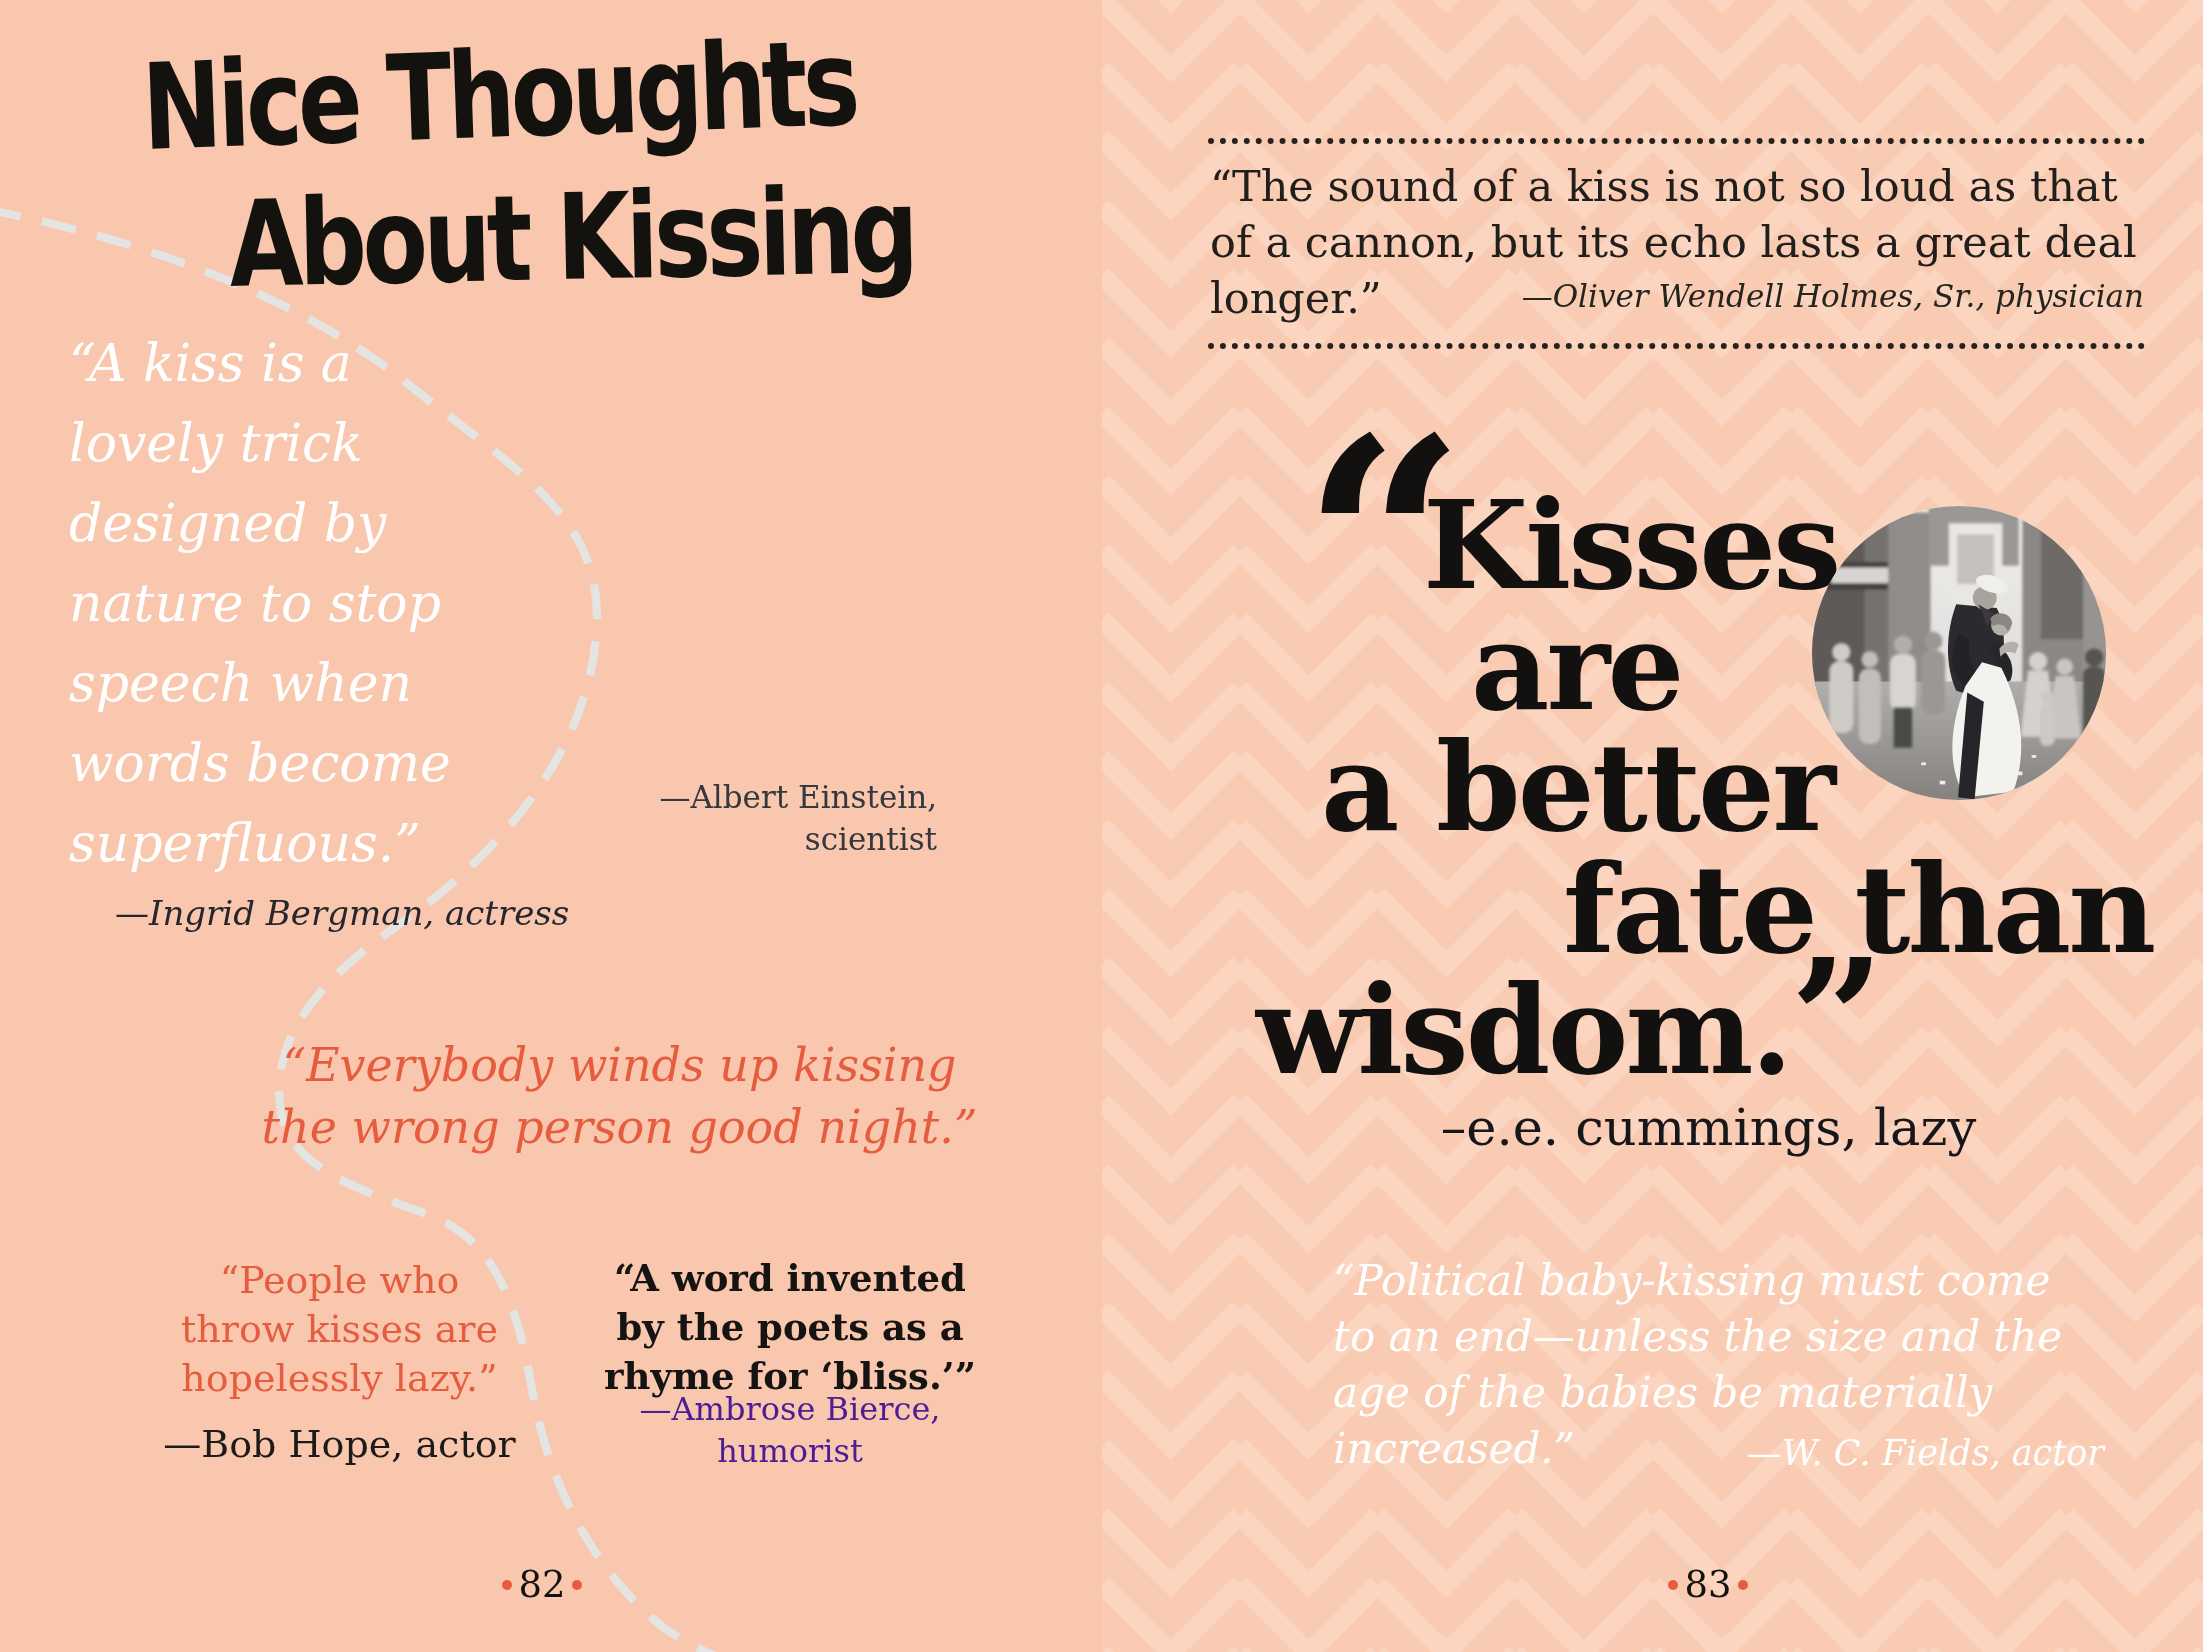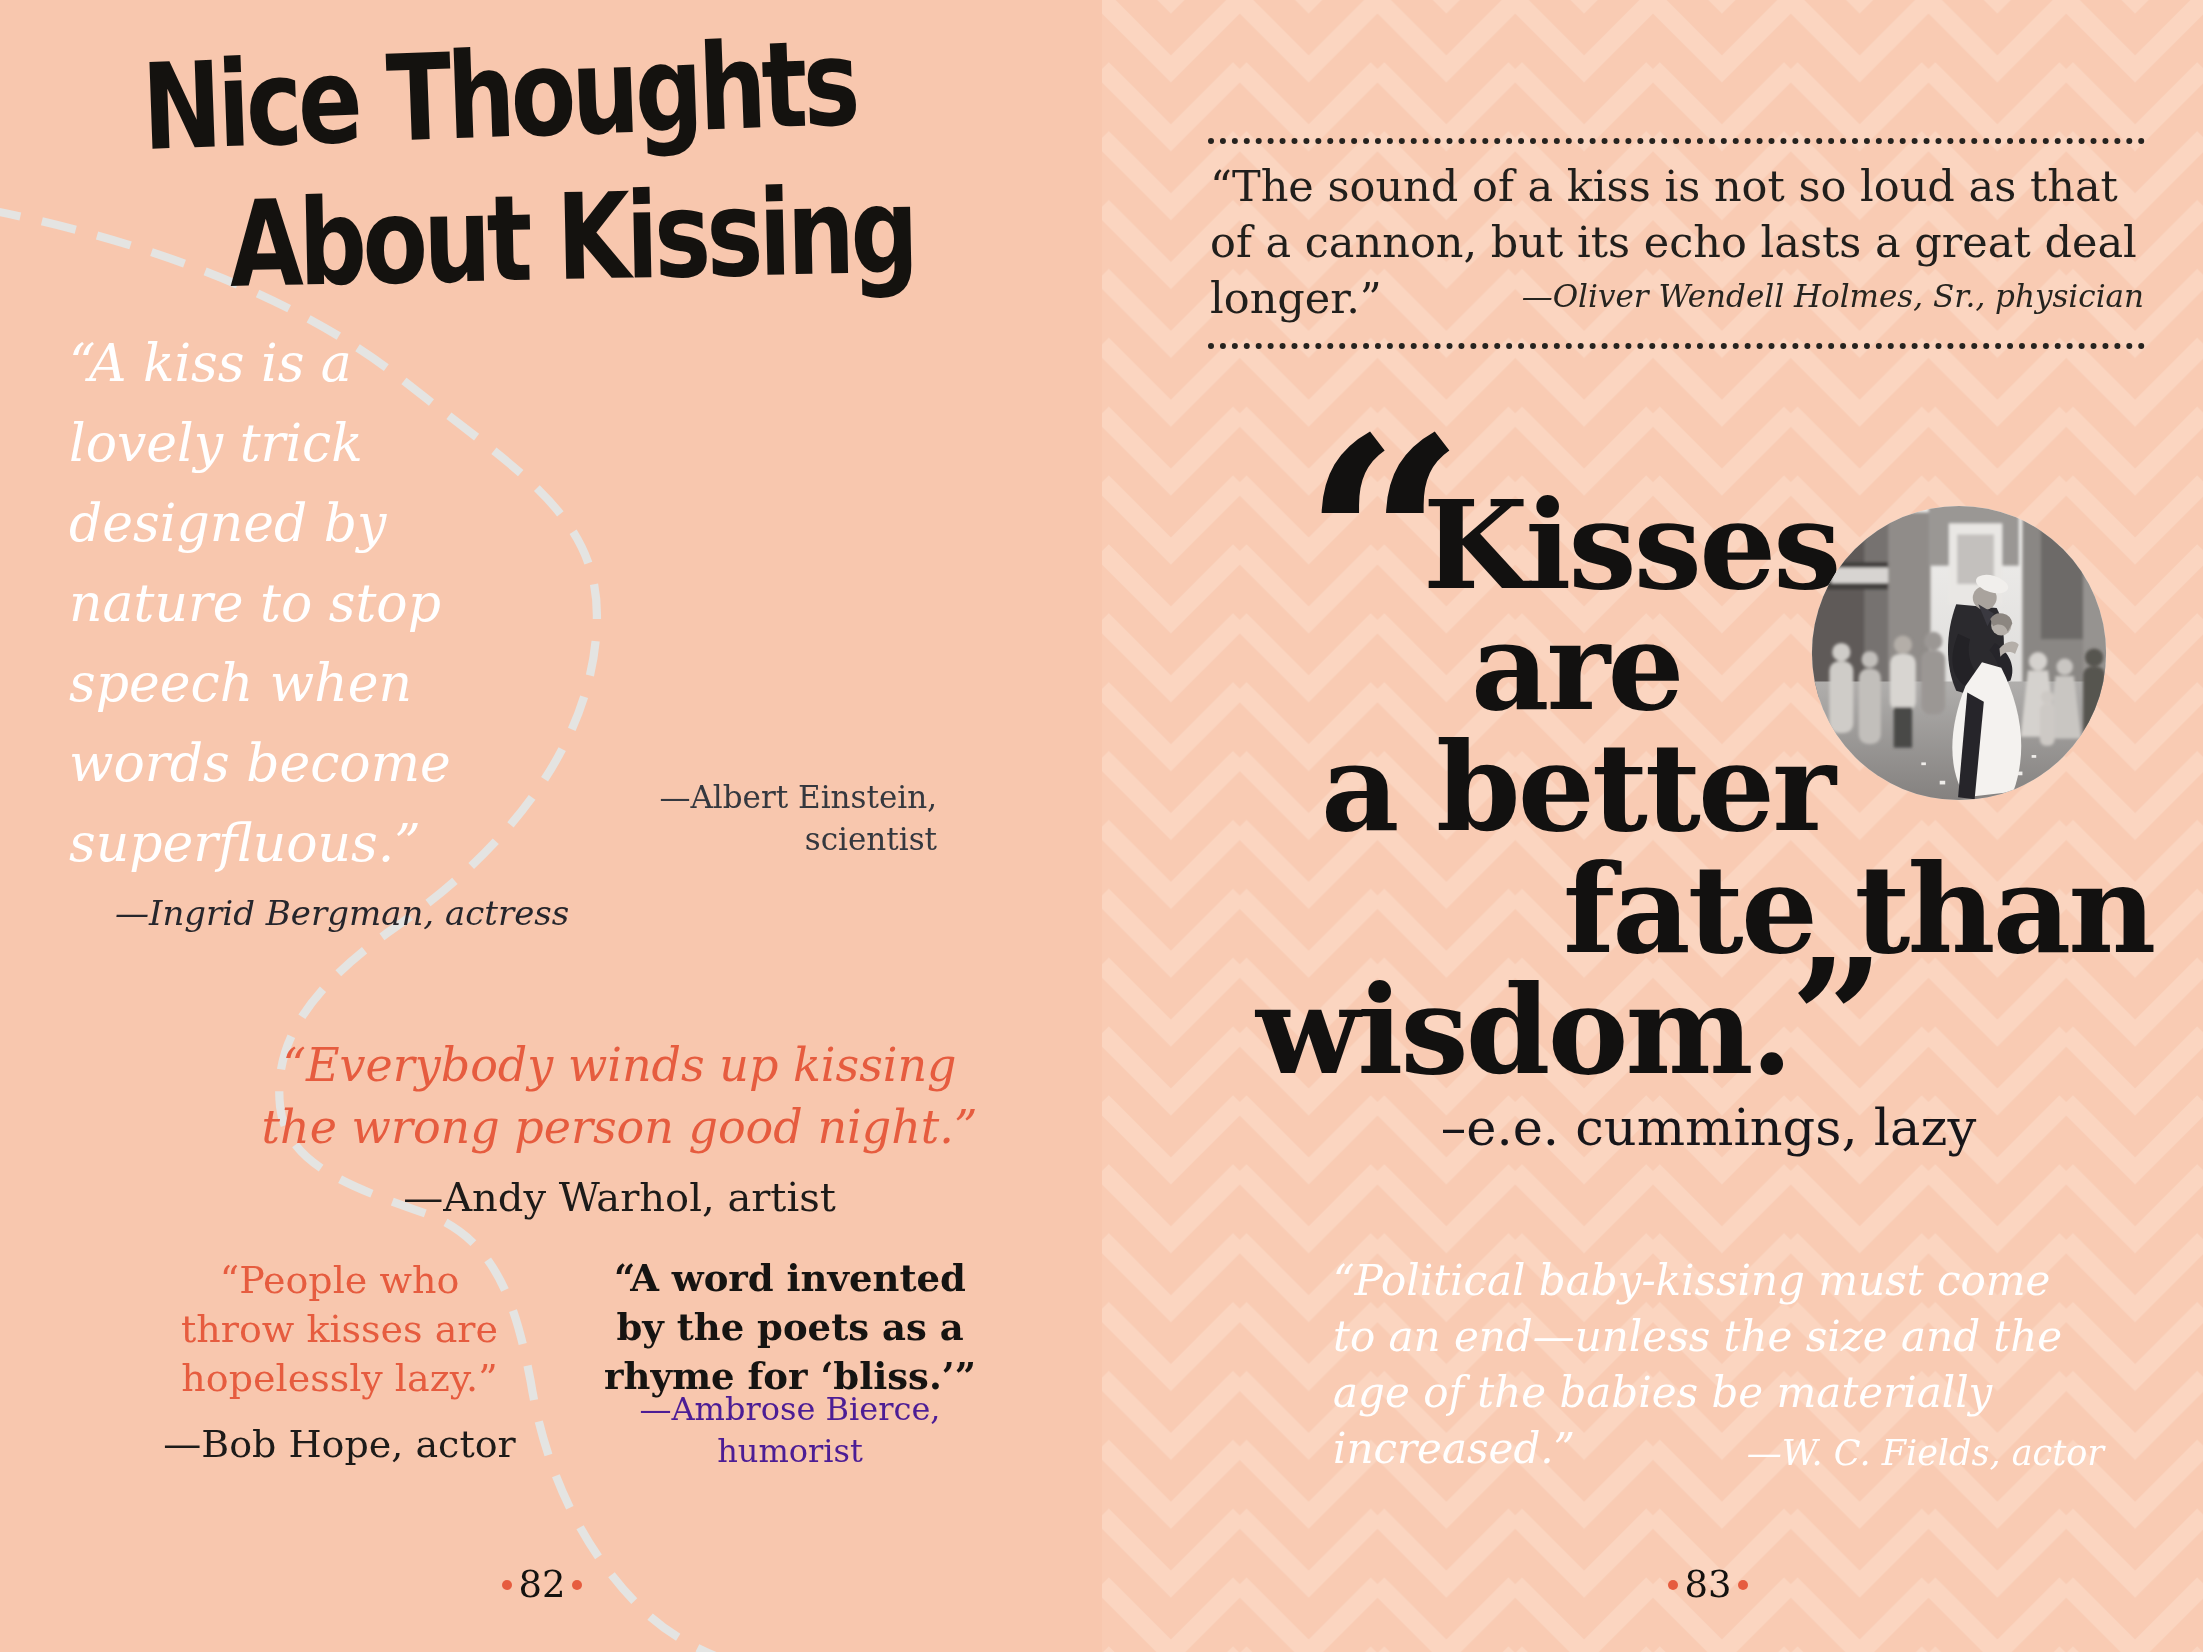--- a/index.html
+++ b/index.html
@@ -102,21 +102,20 @@
 speech when
 words become
 superfluous.”</div>
     <div class="abs bergman-attr">—Ingrid Bergman, actress</div>
 
     <div class="abs einstein-attr prelines">—Albert Einstein,
 scientist</div>
 
     <div class="abs warhol-quote prelines">“Everybody winds up kissing
 the wrong person good night.”</div>
-    <div class="abs warhol-attr">—Andy Warhol, artist</div>
 
     <div class="abs hope-quote prelines">“People who
 throw kisses are
 hopelessly lazy.”</div>
     <div class="abs hope-attr">—Bob Hope, actor</div>
 
     <div class="abs bierce-quote prelines">“A word invented
 by the poets as a
 rhyme for ‘bliss.’”</div>
     <div class="abs bierce-attr prelines">—Ambrose Bierce,

